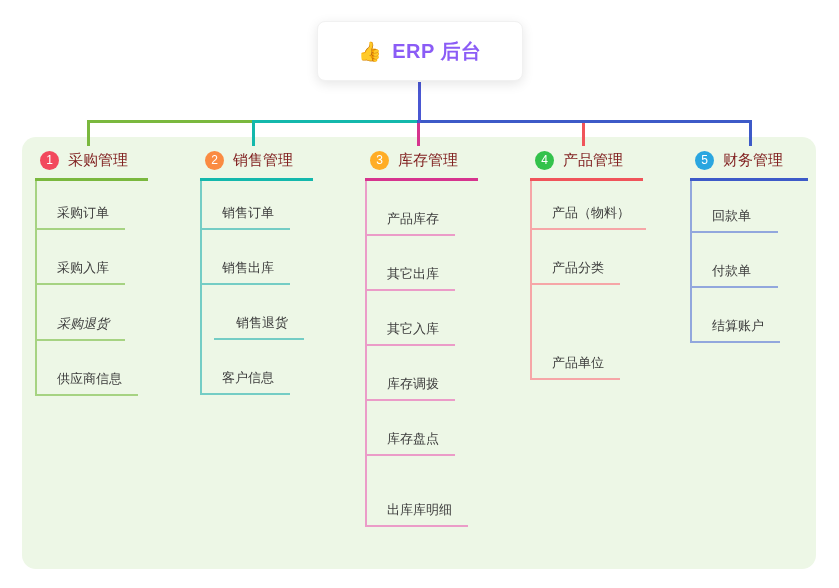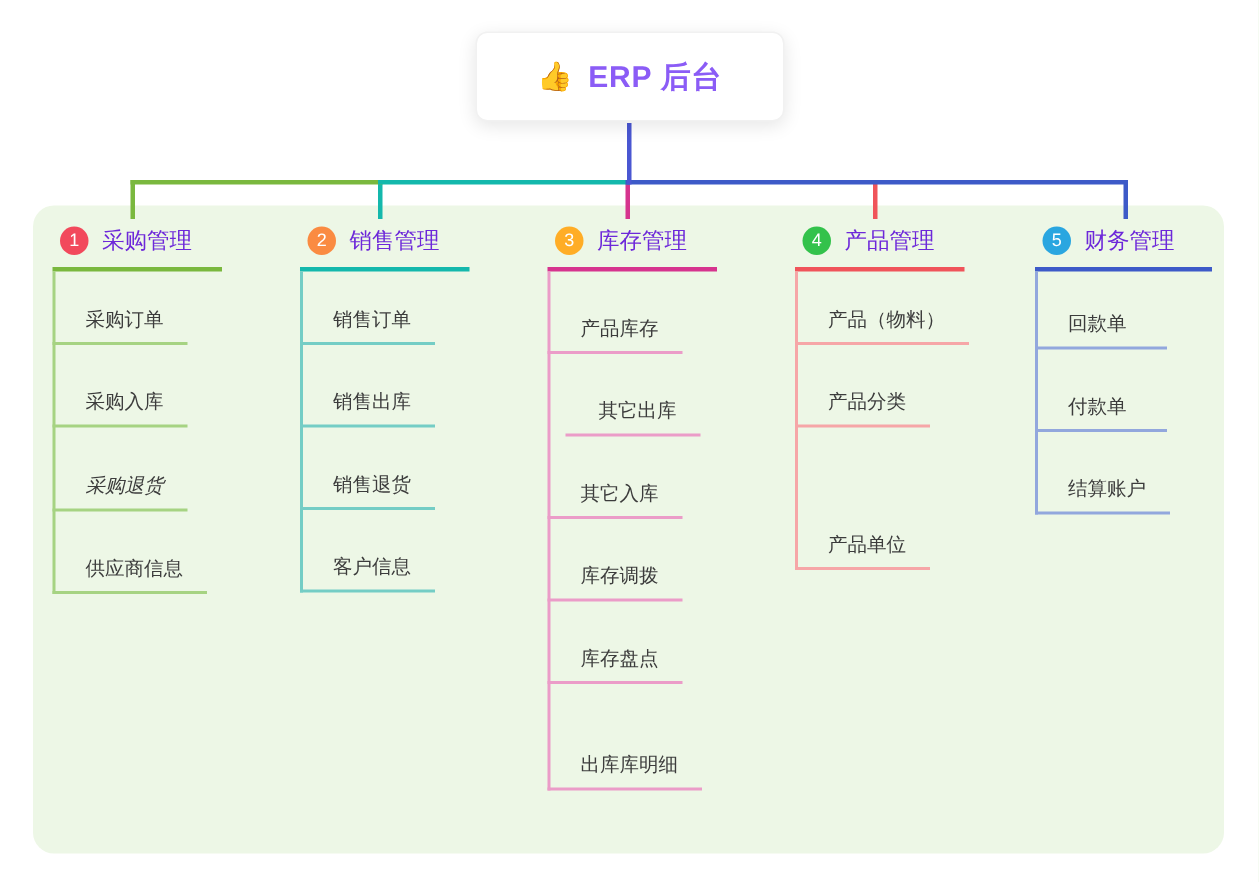--- a/index.html
+++ b/index.html
@@ -24,21 +24,21 @@
   .root-title{font-size:20px;color:#8b5cf6;font-weight:700;letter-spacing:.5px;}
   .branch{position:absolute;z-index:5;}
   .branch-header{
     box-sizing:border-box;height:38px;display:flex;align-items:center;gap:9px;
     padding-left:5px;border-bottom-style:solid;border-bottom-width:3px;
   }
   .badge{
     width:19px;height:19px;border-radius:50%;flex:0 0 19px;
     color:#fff;font-size:12px;line-height:19px;text-align:center;font-weight:500;
   }
-  .branch-label{font-size:15px;color:#6d28d9;font-weight:500;white-space:nowrap;}
+  .branch-label{font-size:15px;color:#7f1d1d;font-weight:500;white-space:nowrap;}
   .children{position:relative;}
   .rail{position:absolute;left:0;top:0;width:2px;height:100%;}
   .child{
     box-sizing:border-box;width:max-content;min-width:88px;
     border-bottom-style:solid;border-bottom-width:2px;
     display:flex;align-items:flex-end;
     padding:0 16px 6px 22px;
   }
   .child span{font-size:13px;color:#3c3c3c;white-space:nowrap;}
 </style>
@@ -90,39 +90,39 @@
           <span class="branch-label">销售管理</span>
         </div>
         <div class="children">
           <div class="rail" style="background: rgb(116, 205, 197);"></div>
           <div class="child" style="height: 49px; border-bottom-color: rgb(116, 205, 197);">
             <span>销售订单</span>
           </div>
           <div class="child" style="height: 55px; border-bottom-color: rgb(116, 205, 197);">
             <span>销售出库</span>
           </div>
-          <div class="child" style="height: 55px; border-bottom-color: rgb(116, 205, 197);">
+          <div class="child" style="height: 55px; border-bottom-color: rgb(116, 205, 197); margin-left: 14px;">
             <span>销售退货</span>
           </div>
           <div class="child" style="height: 55px; border-bottom-color: rgb(116, 205, 197);">
             <span>客户信息</span>
           </div>
         </div>
       </div>
       <div class="branch" style="left: 365px; top: 143px;">
         <div class="branch-header" style="width: 113px; border-bottom-color: rgb(214, 52, 142);">
           <span class="badge" style="background: rgb(255, 173, 38);">3</span>
           <span class="branch-label">库存管理</span>
         </div>
         <div class="children">
           <div class="rail" style="background: rgb(235, 156, 200);"></div>
           <div class="child" style="height: 55px; border-bottom-color: rgb(235, 156, 200);">
             <span>产品库存</span>
           </div>
-          <div class="child" style="height: 55px; border-bottom-color: rgb(235, 156, 200); margin-left: 12px;">
+          <div class="child" style="height: 55px; border-bottom-color: rgb(235, 156, 200);">
             <span>其它出库</span>
           </div>
           <div class="child" style="height: 55px; border-bottom-color: rgb(235, 156, 200);">
             <span>其它入库</span>
           </div>
           <div class="child" style="height: 55px; border-bottom-color: rgb(235, 156, 200);">
             <span>库存调拨</span>
           </div>
           <div class="child" style="height: 55px; border-bottom-color: rgb(235, 156, 200);">
             <span>库存盘点</span>

